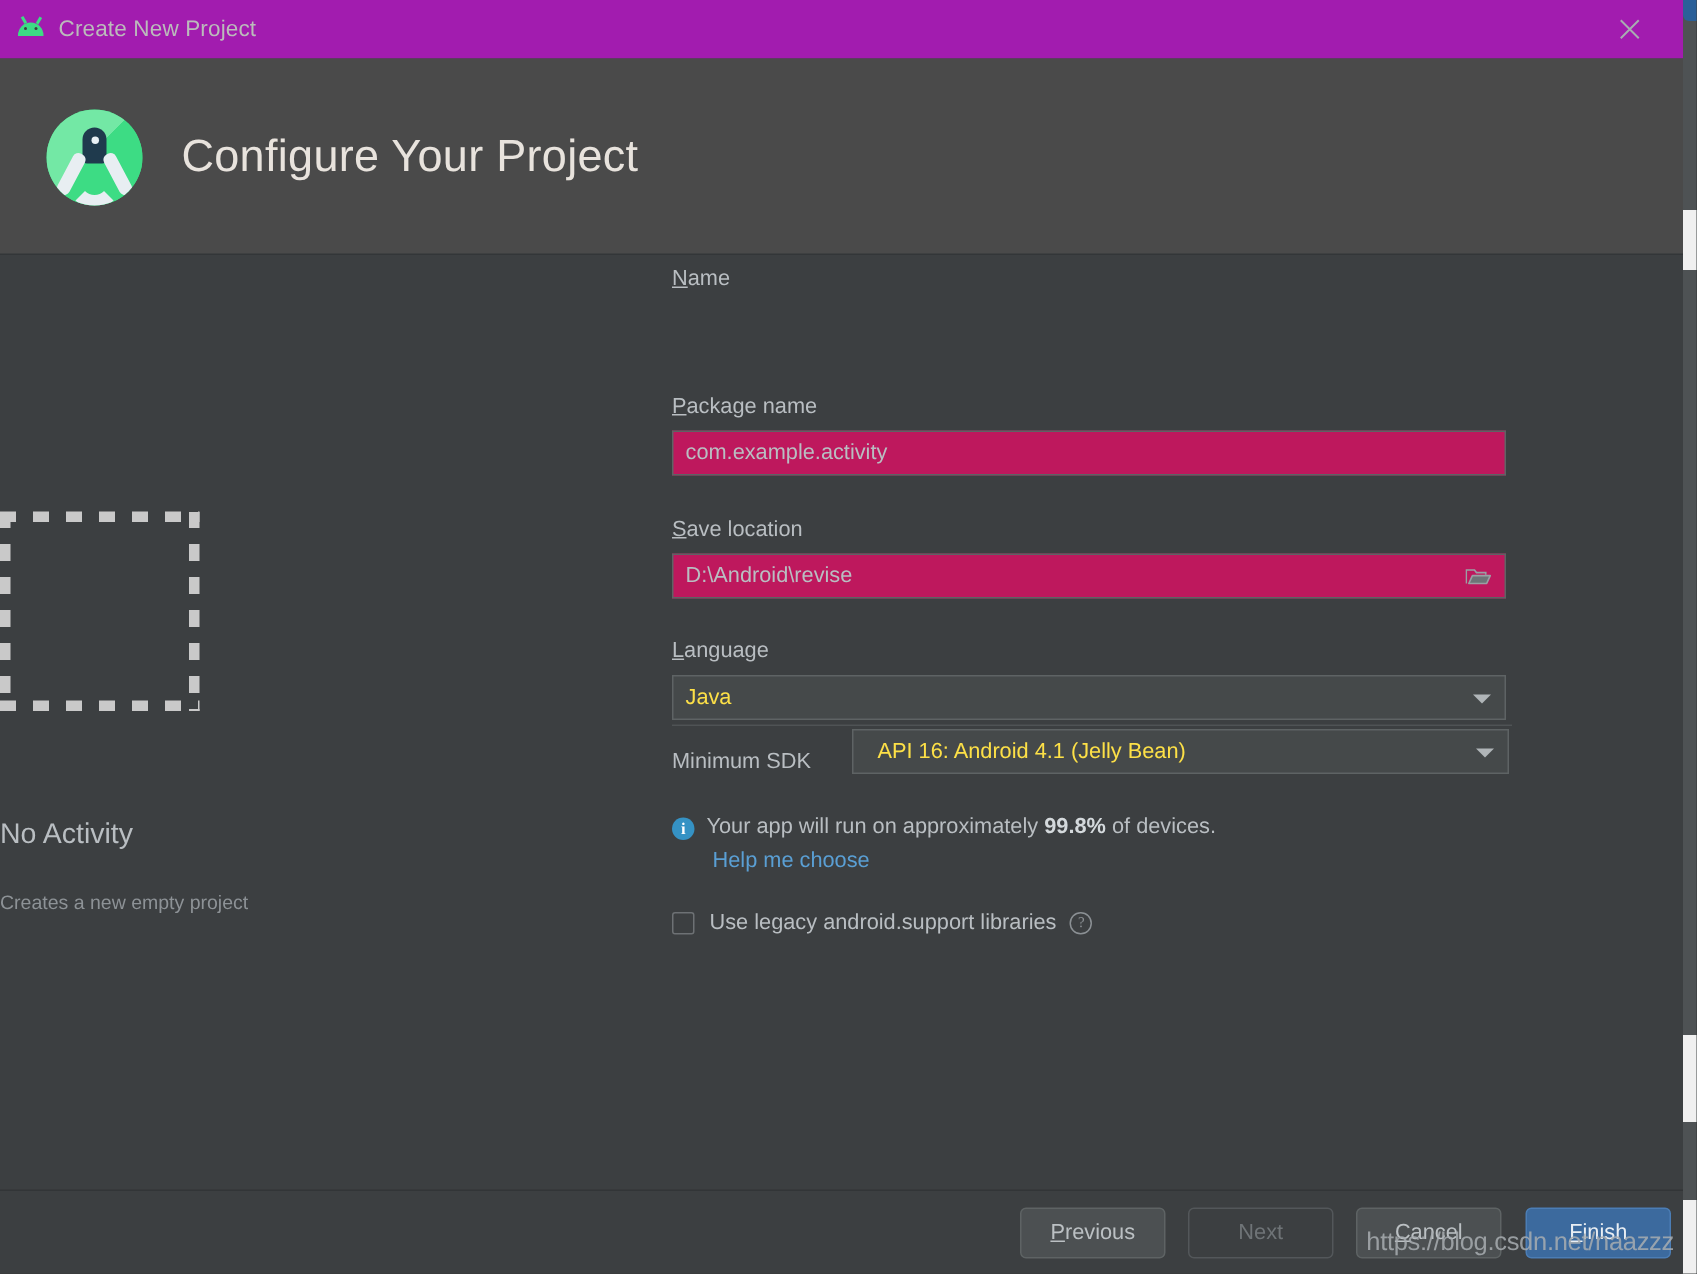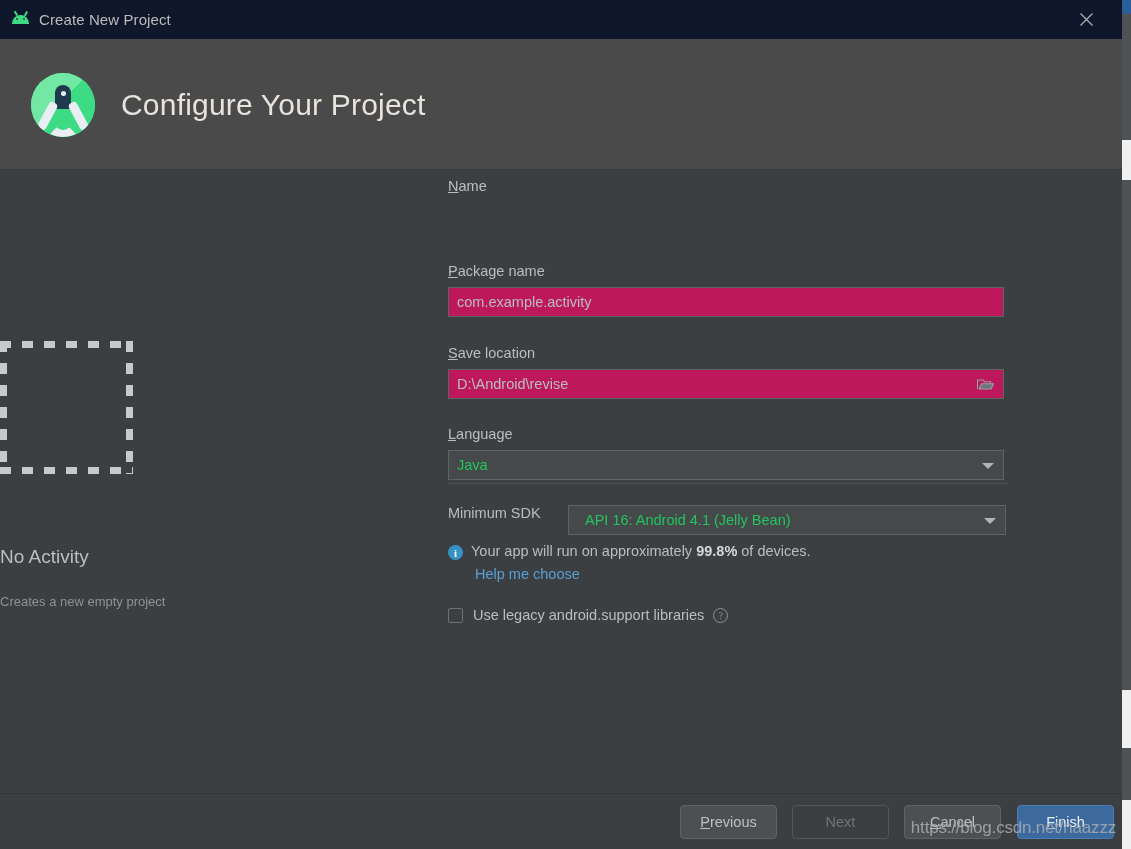--- a/index.html
+++ b/index.html
@@ -60,21 +60,21 @@
     height: 849px;
     background: #3c3f41;
     display: flex;
     flex-direction: column;
   }
 
   
   #titlebar {
     height: 39px;
     min-height: 39px;
-    background: #0f172a;
+    background: #a21caf;
     display: flex;
     align-items: center;
     padding: 0 0 0 12px;
     position: relative;
   }
   #titlebar-icon {
     width: 17px; height: 17px;
     position: relative;
     margin-right: 10px;
     flex: 0 0 auto;
@@ -280,21 +280,21 @@
   .browse-icon {
     position: absolute;
     right: 9px; top: 50%;
     transform: translateY(-50%);
     width: 17px; height: 13px;
   }
   .combo {
     height: 30px;
     background: #45494a;
     border: 1px solid #5e6364;
-    color: #22c55e;
+    color: #fde047;
     font-size: 14.5px;
     padding: 0 8px;
     display: flex;
     align-items: center;
     position: relative;
   }
   .combo .caret {
     position: absolute;
     right: 9px; top: 50%;
     margin-top: -2px;
@@ -312,23 +312,23 @@
     top: 313px;
     width: 560px;
     height: 1px;
     background: #4f5355;
   }
 
   
   #minsdk-row {
     position: absolute;
     left: 0;
-    top: 335px;
-    display: flex;
-    align-items: flex-start;
+    top: 316px;
+    display: flex;
+    align-items: flex-end;
   }
   #minsdk-label {
     color: #b9bec2;
     font-size: 14.5px;
     width: 120px;
   }
   #minsdk-combo { width: 438px; padding-left: 16px; }
 
   
   #info-line {

